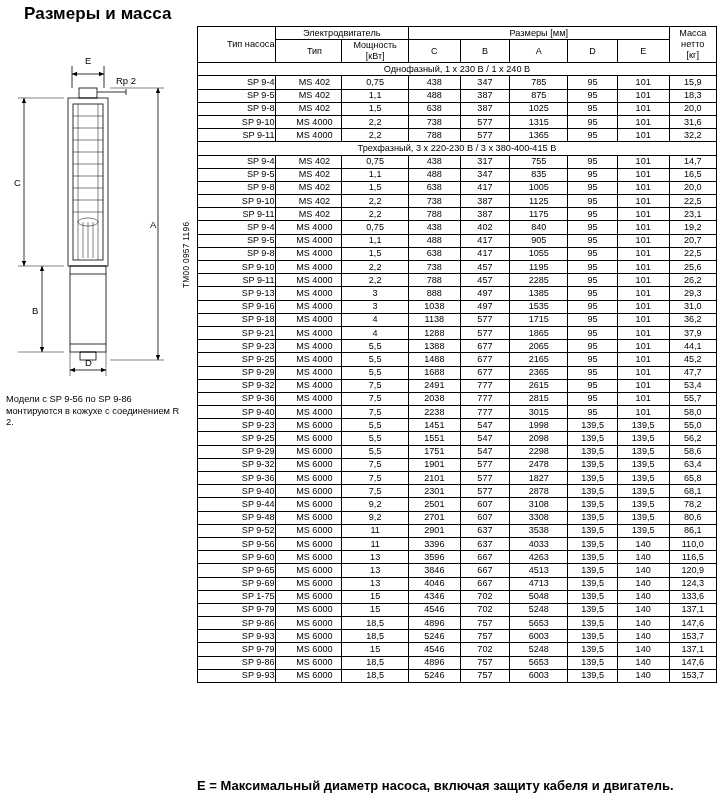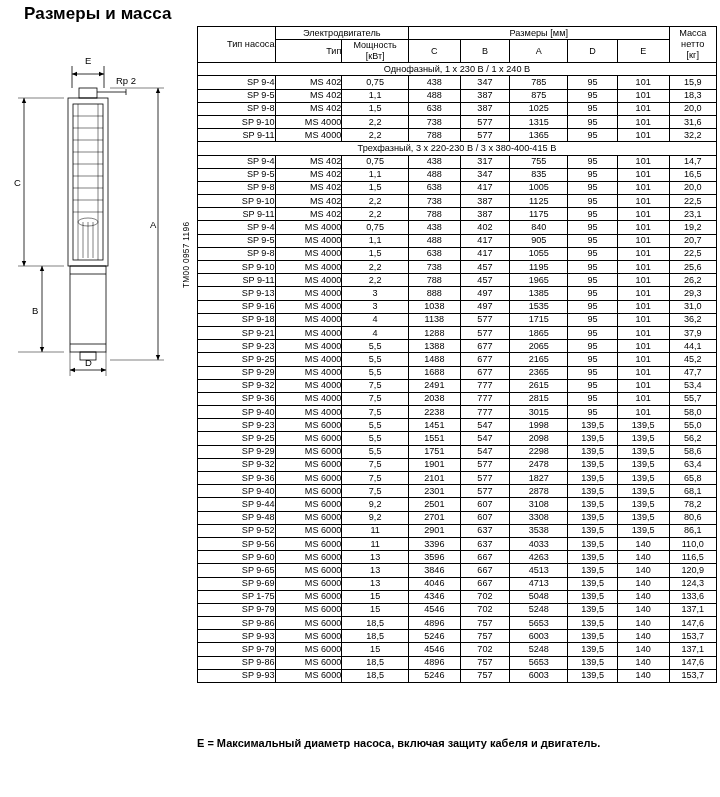--- a/index.html
+++ b/index.html
@@ -66,42 +66,42 @@
     font-weight: normal;
     text-align: center;
     height: 13.2px;
     line-height: 11px;
   }
   table.specs td.name, table.specs th.name {
     text-align: right;
     padding-left: 4px;
   }
   table.specs td.type, table.specs th.type {
-    text-align: right;
+    text-align: center;
     padding-left: 12px;
   }
   thead th {
     font-weight: bold;
     font-size: 9.2px;
     vertical-align: middle;
   }
   .hdr-group { font-weight: bold; margin-top: 39px; }
   .subhdr { font-weight: bold; font-size: 9.0px; }
   .section-row td {
     font-weight: bold;
     font-size: 9.2px;
     text-align: center;
     height: 13.2px;
     margin-top: 40px;
   }
   .footnote {
     position: absolute;
     left: 197px;
-    top: 737px;
-    font-size: 11px;
+    top: 778px;
+    font-size: 13px;
     font-weight: bold;
   }
   
 </style>
 </head>
 <body>
 
 <div class="page-title">Размеры и масса</div>
 
 <div class="left-col">
@@ -173,20 +173,21 @@
         <text x="85" y="38">E</text>
         <text x="116" y="58">Rp 2</text>
         <text x="14" y="160">C</text>
         <text x="150" y="202">A</text>
         <text x="32" y="288">B</text>
         <text x="85" y="340">D</text>
       </g>
     </svg>
   </div>
 
+  <div class="note">Модели с SP 9-56 по SP 9-86 монтируются в кожухе с соединением R 2.</div>
   <div class="vert-code">TM00 0957 1196</div>
 </div>
 
 <div class="table-wrap">
   <table class="specs">
     <colgroup>
       <col style="width:72px">
       <col style="width:62px">
       <col style="width:62px">
       <col style="width:48px">
@@ -380,21 +381,21 @@
           <td>95</td>
           <td>101</td>
           <td>25,6</td>
         </tr>
         <tr>
           <td class="name">SP 9-11</td>
           <td class="type">MS 4000</td>
           <td>2,2</td>
           <td>788</td>
           <td>457</td>
-          <td>1965</td>
+          <td>2285</td>
           <td>95</td>
           <td>101</td>
           <td>26,2</td>
         </tr>
         <tr>
           <td class="name">SP 9-13</td>
           <td class="type">MS 4000</td>
           <td>3</td>
           <td>888</td>
           <td>497</td>

